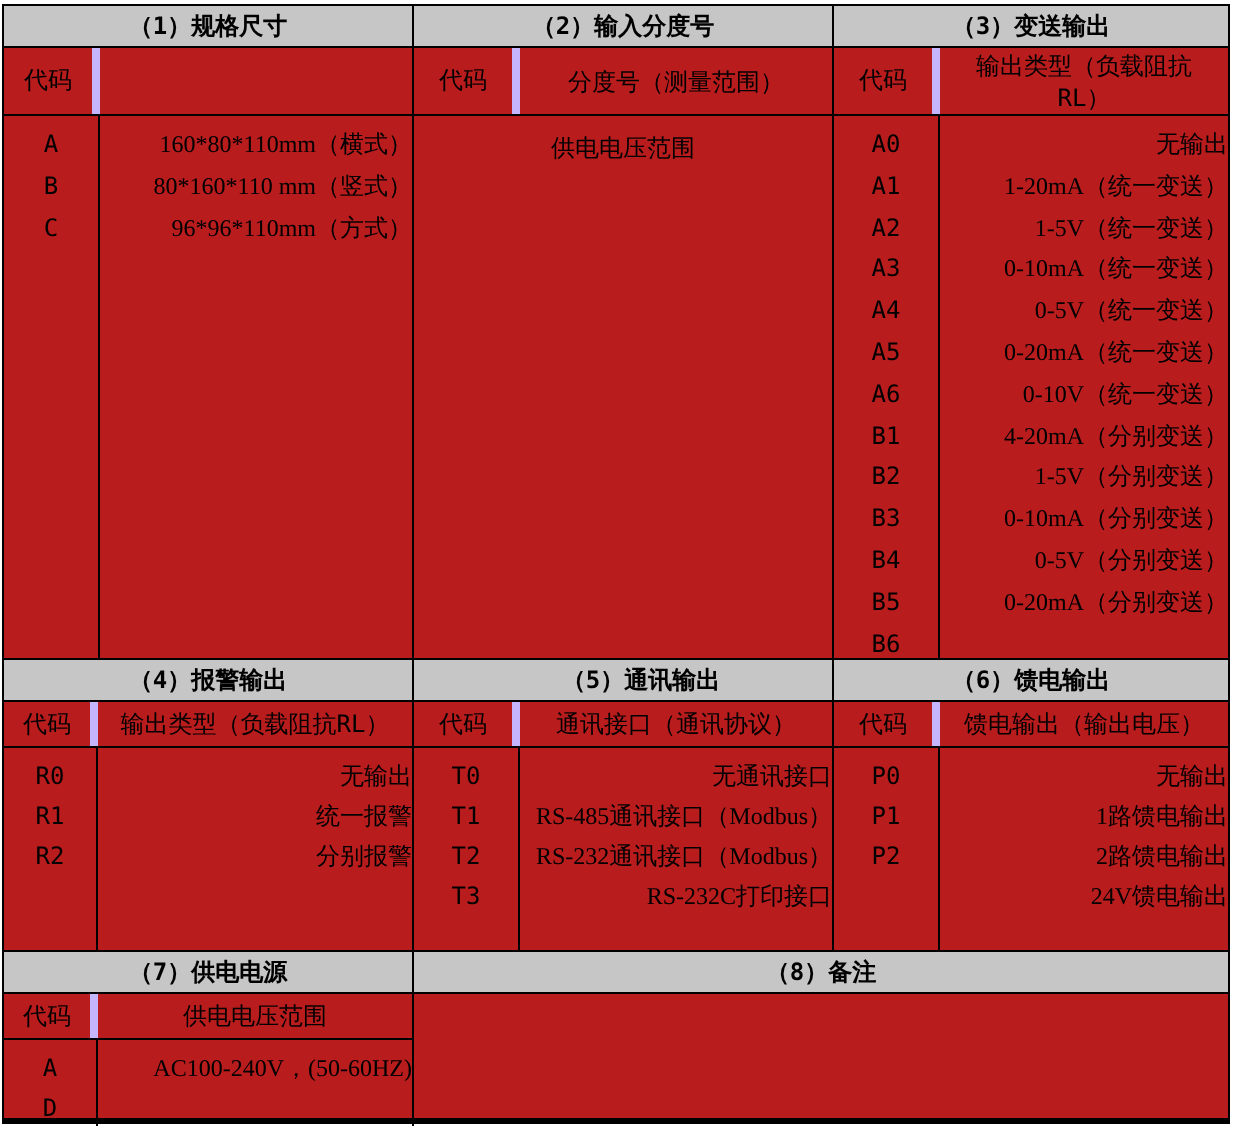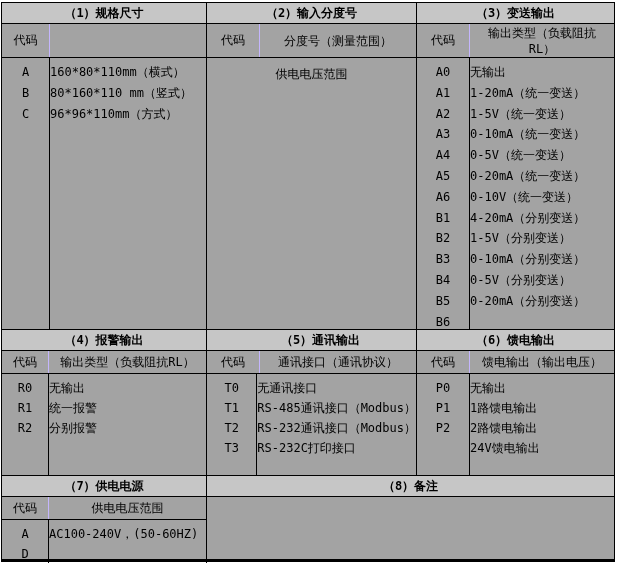--- a/index.html
+++ b/index.html
@@ -4,44 +4,44 @@
 <style>
   html,body{margin:0;padding:0;background:#ffffff;}
   .page{
     width:617px;height:563px;position:relative;background:#ffffff;
     font-family:"DejaVu Sans Mono","DejaVu Sans","Liberation Sans",monospace,sans-serif;
     font-size:12px;color:#000;
   }
   .table{
     position:absolute;left:1px;top:2px;width:614px;height:560px;
     box-sizing:border-box;border:1px solid #000;border-bottom:3px solid #000;
-    display:flex;flex-direction:column;background:#a3a3a3;
+    display:flex;flex-direction:column;background:#b91c1c;
   }
   .band{display:flex;flex-direction:row;width:100%;box-sizing:border-box;}
   .band1{height:326px;}
   .band2{height:146px;border-top:0;}
   .band3{flex:1;}
   .sec{display:flex;flex-direction:column;box-sizing:border-box;overflow:hidden;}
   .brd-r{border-right:1px solid #000;}
   .brd-t{border-top:1px solid #000;}
   .w1{width:205px;} .w2{width:210px;} .wf{flex:1;}
   .sec-title{
     height:20px;line-height:20px;background:#c6c6c6;border-bottom:1px solid #000;
     text-align:center;font-weight:bold;white-space:nowrap;overflow:hidden;
   }
   .sec-title.left{text-align:center;padding-left:18px;}
   .sec-sub{display:flex;border-bottom:1px solid #000;box-sizing:border-box;}
   .sub-tall{height:34px;} .sub-short{height:23px;}
-  .sub-code{display:flex;align-items:center;justify-content:center;border-right:1px solid #c4b5fd;box-sizing:border-box;}
+  .sub-code{display:flex;align-items:center;justify-content:center;border-right:4px solid #c4b5fd;box-sizing:border-box;}
   .sub-desc{flex:1;display:flex;align-items:center;justify-content:center;text-align:center;line-height:16px;}
   .sub-desc.narrow{padding:0 14px;}
   .cw48{width:48px;} .cw53{width:53px;} .cw47{width:47px;}
   .sec-body{flex:1;display:flex;min-height:0;}
   .body-code{border-right:1px solid #000;box-sizing:border-box;padding-top:4px;text-align:center;}
-  .body-desc{flex:1;padding-top:4px;text-align:left;}
+  .body-desc{flex:1;padding-top:4px;text-align:right;font-family:Liberation Serif, serif;}
   .ln1{height:20.8px;line-height:20.8px;white-space:nowrap;}
   .ln2{height:20px;line-height:20px;white-space:nowrap;}
   .merged-note{flex:1;padding-top:6px;text-align:center;line-height:21px;}
   .empty-body{flex:1;}
 </style>
 </head>
 <body>
 
 <div class="page">
   <div class="table">

